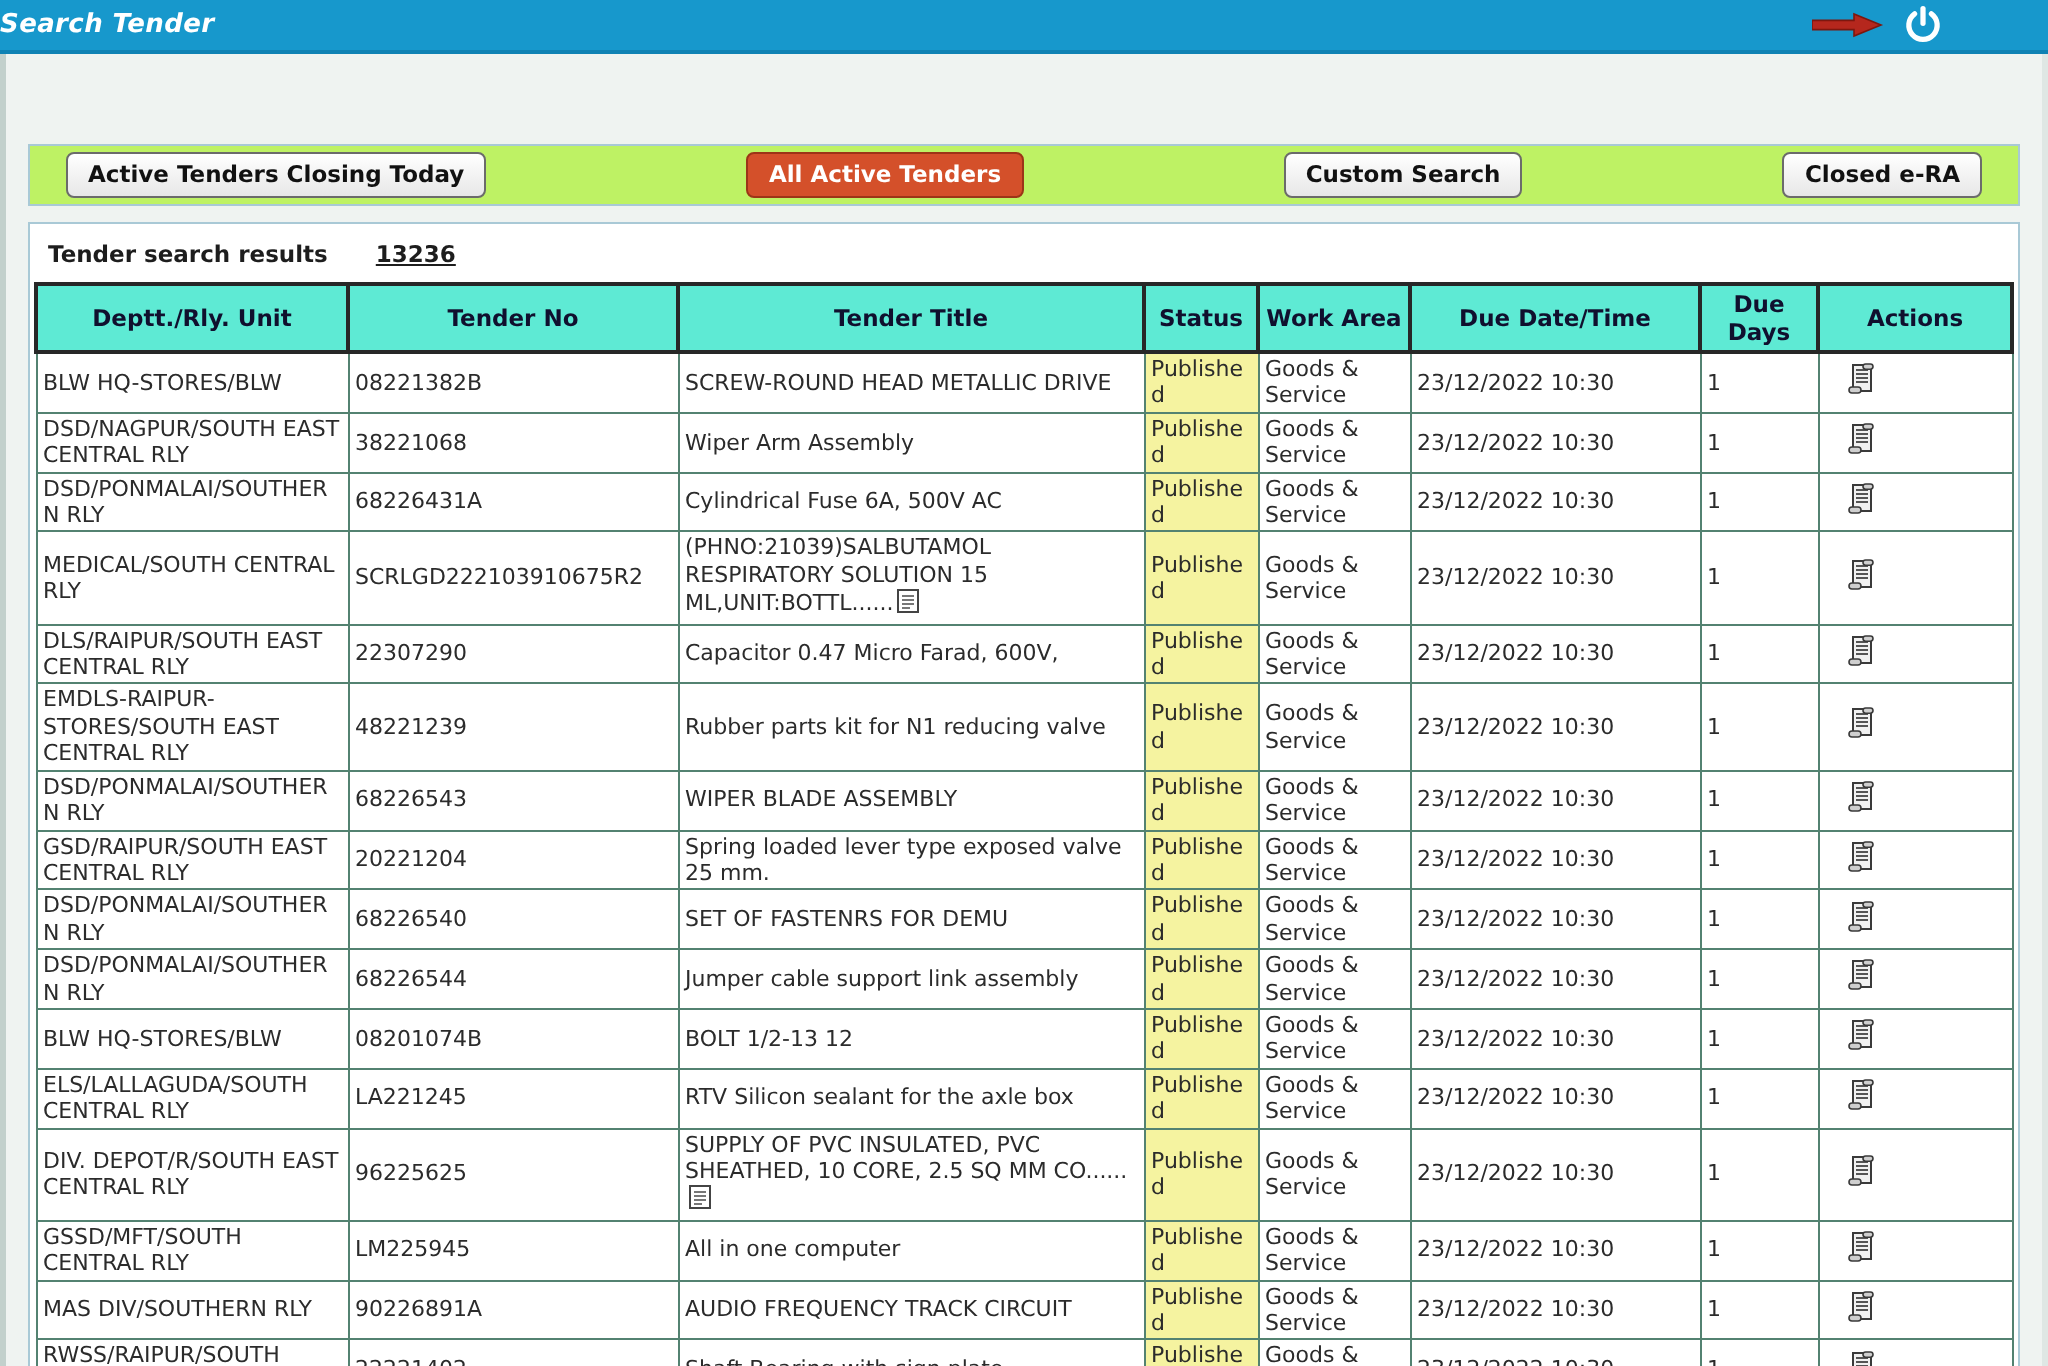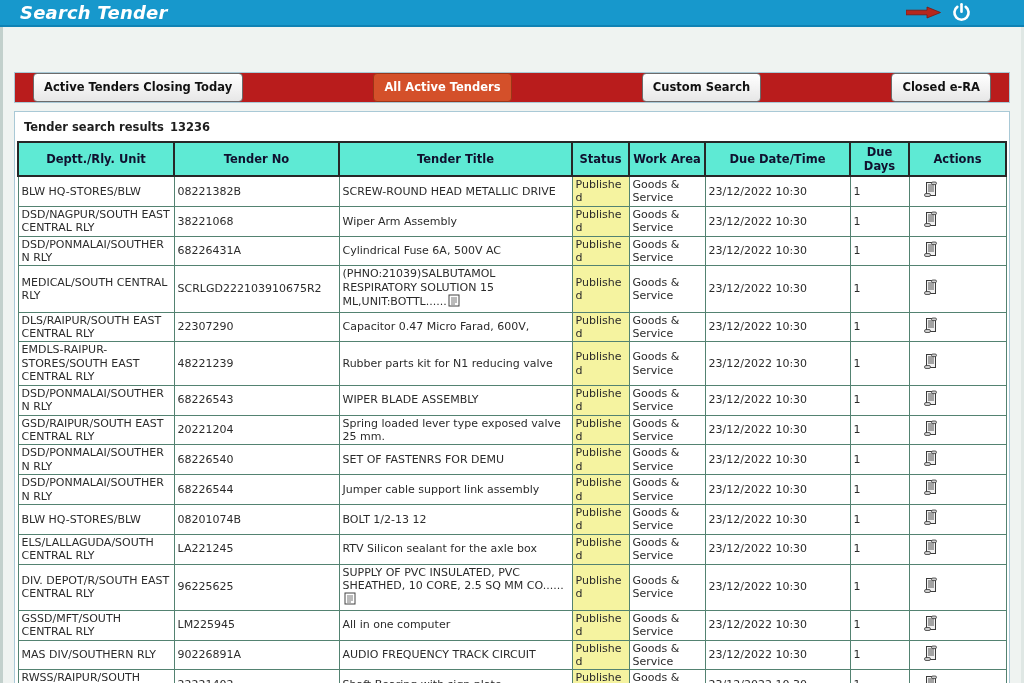--- a/index.html
+++ b/index.html
@@ -11,51 +11,51 @@
     box-shadow: inset 3px 0 0 #c2d0cc, inset -3px 0 0 #dfe7e4;
   }
 
   
   .topbar {
     height: 27px; background: #1798cc; border-bottom: 2px solid #0f82b4;
     display: flex; align-items: center;
   }
   .topbar-title {
     color: #fff; font-weight: bold; font-style: italic;
-    font-size: 18px; margin-left: 20px; letter-spacing: .2px;
+    font-size: 13px; letter-spacing: .2px;
   }
   .topbar-right { margin-left: auto; margin-right: 52px; display: flex; align-items: center; gap: 9px; }
   .arrow-icon svg, .power-icon svg { display: block; }
   .power-icon { cursor: pointer; }
 
   
   .tabs-box {
     margin: 45px 14px 8px 14px; height: 31px;
-    background: #b91c1c; border: 1px solid #a9c9d6;
-    display: flex; justify-content: space-between; 
+    background: #bef264; border: 1px solid #a9c9d6;
+    display: flex; justify-content: space-between; align-items: center;
     padding: 0 18px;
   }
   .tab-btn {
     font-family: "DejaVu Sans", "Liberation Sans", sans-serif;
     font-size: 11.5px; font-weight: bold; color: #111;
     background: linear-gradient(#ffffff, #e7e7e7);
     border: 1px solid #6b6b6b; border-radius: 4px;
     padding: 3px 10px 4px 10px; cursor: pointer; white-space: nowrap;
   }
   .tab-btn.active {
     background: #d4502a; color: #fff; border-color: #9c3517;
   }
 
   
   .results-box {
     margin: 0 14px; background: #fff; border: 1px solid #a9c9d6;
     padding: 4px 2px 0 2px; min-height: 620px;
   }
   .results-label { font-size: 11.5px; font-weight: bold; color: #1d1d1d; margin: 4px 0 7px 7px; }
-  .results-label .count { margin-left: 6px; }
+  .results-label .count { margin-left: 24px; text-decoration: underline; }
 
   
   table.tenders {
     width: 100%; border-collapse: collapse; table-layout: fixed;
     font-size: 11px; color: #2b2b2b;
   }
   .tenders th {
     background: #5eead4; border: 2px solid #272727;
     font-size: 11.5px; font-weight: bold; color: #10102e;
     padding: 2px 2px; height: 20px; text-align: center;

